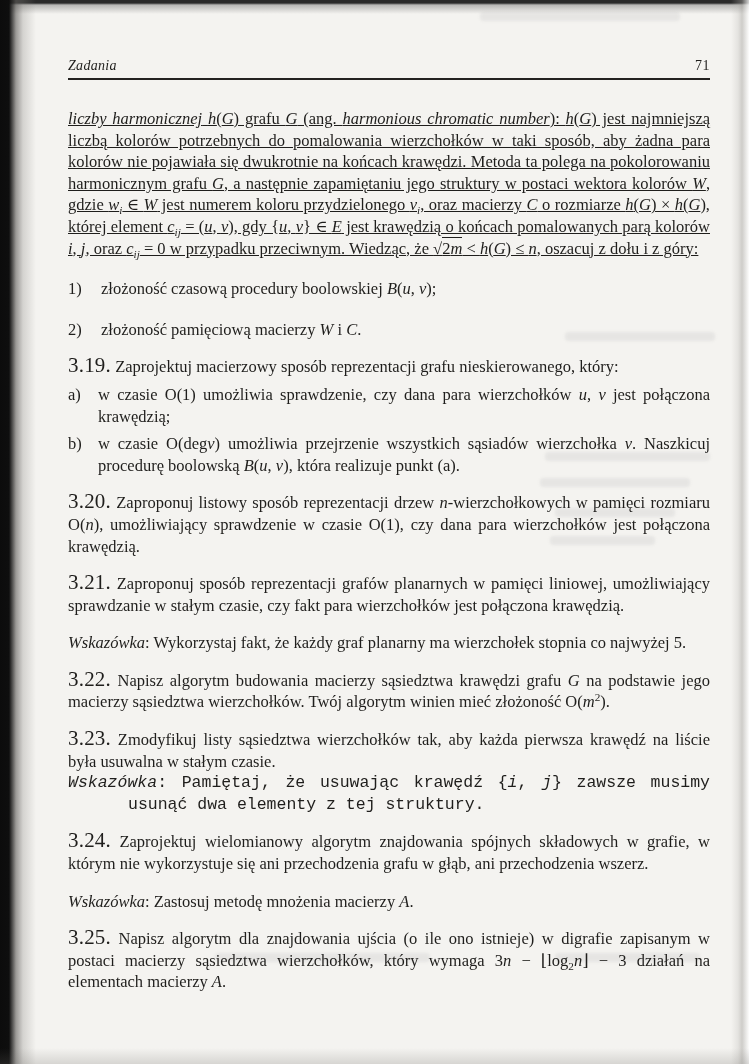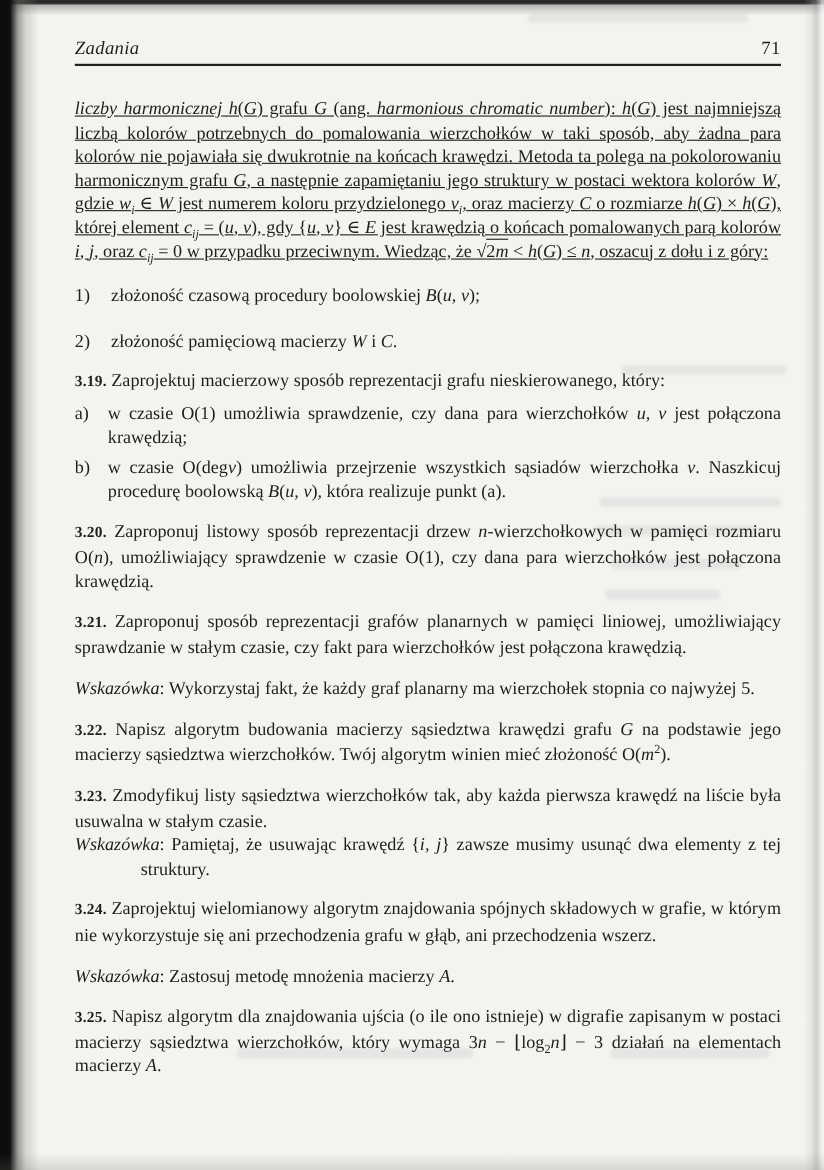--- a/index.html
+++ b/index.html
@@ -45,41 +45,41 @@
     position:absolute;height:9px;border-radius:4px;
     background:rgba(105,110,118,.10);
     filter:blur(1.6px);
     z-index:1;pointer-events:none;
   }
   
   .content{
     position:absolute;left:68px;top:0;width:642px;z-index:2;
   }
   .header{
-    margin-top:34px;
+    margin-top:58px;
     display:flex;justify-content:space-between;align-items:baseline;
-    font-size:17px;
+    font-size:14px;
   }
   .htitle{font-style:italic;letter-spacing:.3px;}
   .hnum{letter-spacing:.5px;}
   .rule{
     margin-top:4px;
     border-bottom:2px solid #232220;
   }
   #blocks{font-size:16.5px;line-height:21.6px;}
   .blk{text-align:justify;}
   .para{margin-top:28px;text-decoration:underline;}
   .numlist{margin-top:19px;padding-left:33px;text-indent:-33px;}
   .numlist .marker{display:inline-block;width:33px;text-indent:0;}
   .sublist{margin-top:6px;margin-left:0;padding-left:30px;text-indent:-30px;}
   .sublist .marker{display:inline-block;width:30px;text-indent:0;}
   .exercise{margin-top:15px;}
-  .exnum{font-weight:700;font-size:14px;letter-spacing:.2px;}
+  .exnum{font-weight:400;font-size:21px;letter-spacing:.2px;}
   .hint{margin-top:16px;}
-  .hint-hang{margin-top:0;padding-left:60px;text-indent:-60px;}
+  .hint-hang{margin-top:0;padding-left:60px;text-indent:-60px;font-family:Liberation Mono, monospace;}
   sub{font-size:.68em;line-height:0;}
   sup{font-size:.68em;line-height:0;}
   .rad{white-space:nowrap;}
   .rod{border-top:1.3px solid var(--ink);padding-top:.5px;}
 </style>
 </head>
 <body>
 
 <div class="scan">
 

